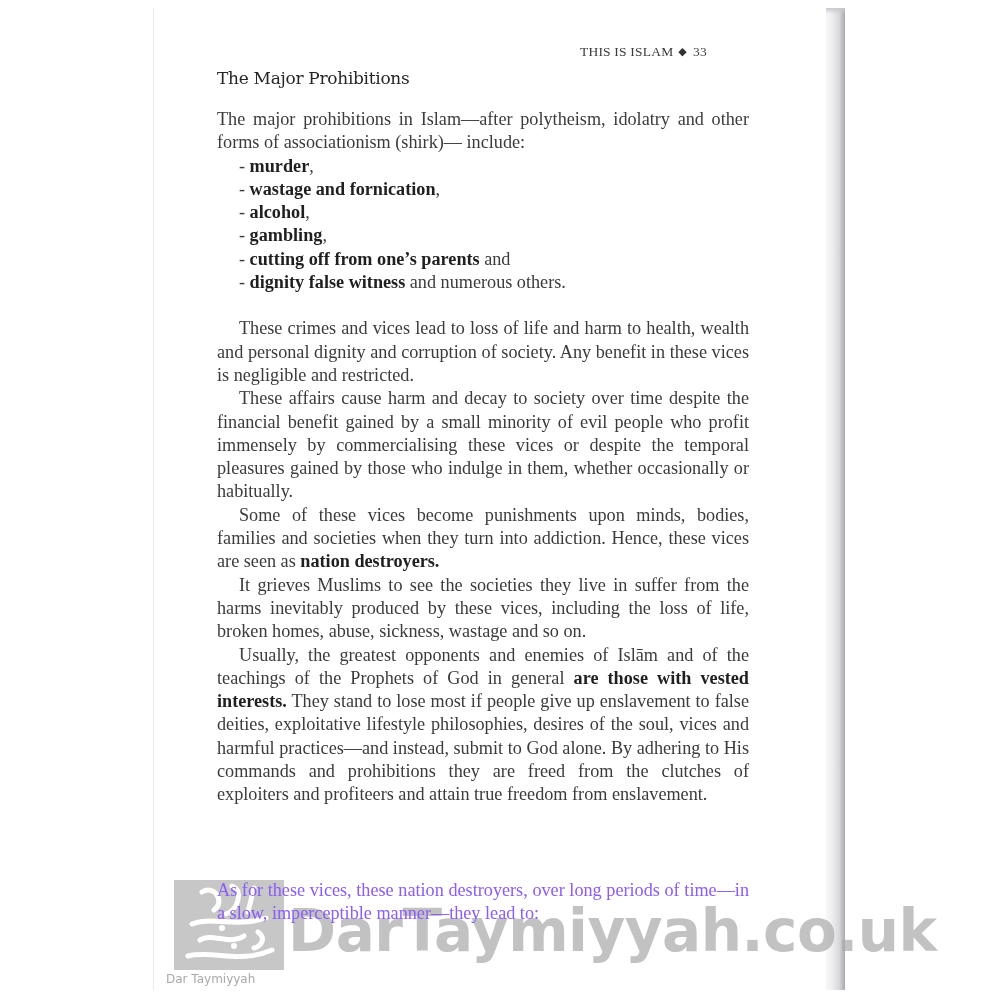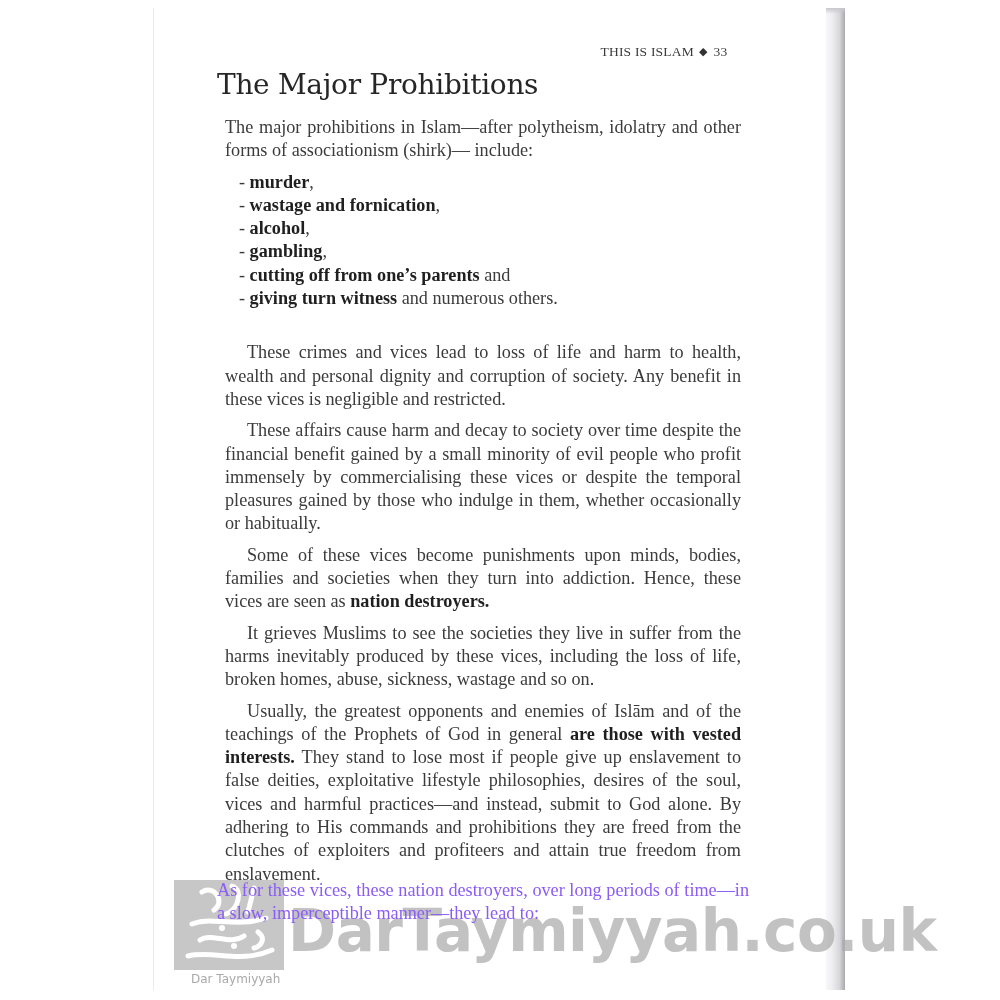--- a/index.html
+++ b/index.html
@@ -36,57 +36,57 @@
       width: 19px;
       height: 6px;
       background: linear-gradient(to bottom, #c8c8cc, transparent);
     }
 
     .running-head {
       position: absolute;
       left: 580px;
       top: 44px;
       width: 168px;
-      text-align: center;
+      text-align: left;
       font-family: "Liberation Serif", serif;
       font-size: 13.5px;
       color: #3a3a3a;
       letter-spacing: 0.2px;
     }
     .running-head .diamond {
       display: inline-block;
       font-size: 11px;
       margin: 0 6px 0 5px;
       color: #333;
       vertical-align: 1px;
     }
 
     .title {
       position: absolute;
       left: 217px;
       top: 68px;
       font-family: "DejaVu Serif", serif;
-      font-size: 28px;
+      font-size: 17px;
       color: #262626;
       letter-spacing: -0.3px;
       white-space: nowrap;
     }
 
     .body {
       position: absolute;
       left: 217px;
       top: 108px;
       width: 532px;
       font-family: "Liberation Serif", serif;
       font-size: 18.2px;
       line-height: 23.3px;
       color: #3b3b3b;
       text-align: justify;
     }
-    .body p { margin: 8px; }
+    .body p { margin: 0; }
     .indent { text-indent: 22px; }
     .body b {
       font-weight: bold;
       color: #1f1f1f;
     }
     .list {
       margin: 0;
       padding: 0 0 0 22px;
       list-style: none;
       text-align: left;
@@ -99,21 +99,21 @@
       left: 174px;
       top: 880px;
       width: 110px;
       height: 90px;
       background: #c7c7c7;
       overflow: hidden;
     }
     .watermark-logo svg { display: block; }
     .watermark-caption {
       position: absolute;
-      left: 191px;
+      left: 166px;
       top: 972px;
       font-family: "DejaVu Sans", sans-serif;
       font-size: 12px;
       color: #a9a9a9;
     }
     .watermark-text {
       position: absolute;
       left: 288px;
       top: 902px;
       font-family: "DejaVu Sans", sans-serif;
@@ -150,21 +150,21 @@
 <div class="title">The Major Prohibitions</div>
 
 <div class="body">
   <p>The major prohibitions in Islam—after polytheism, idolatry and other forms of associationism (shirk)— include:</p>
   <ul class="list">
     <li><span>- </span><b>murder</b><span>,</span></li>
     <li><span>- </span><b>wastage and fornication</b><span>,</span></li>
     <li><span>- </span><b>alcohol</b><span>,</span></li>
     <li><span>- </span><b>gambling</b><span>,</span></li>
     <li><span>- </span><b>cutting off from one’s parents</b><span> and</span></li>
-    <li><span>- </span><b>giving turn witness</b><span> and numerous others.</span></li>
+    <li><span>- </span><b>dignity false witness</b><span> and numerous others.</span></li>
   </ul>
   <div class="gap"></div>
   <p class="indent">These crimes and vices lead to loss of life and harm to health, wealth and personal dignity and corruption of society. Any benefit in these vices is negligible and restricted.</p>
   <p class="indent">These affairs cause harm and decay to society over time despite the financial benefit gained by a small minority of evil people who profit immensely by commercialising these vices or despite the temporal pleasures gained by those who indulge in them, whether occasionally or habitually.</p>
   <p class="indent"><span>Some of these vices become punishments upon minds, bodies, families and societies when they turn into addiction. Hence, these vices are seen as </span><b>nation destroyers.</b><span></span></p>
   <p class="indent">It grieves Muslims to see the societies they live in suffer from the harms inevitably produced by these vices, including the loss of life, broken homes, abuse, sickness, wastage and so on.</p>
   <p class="indent"><span>Usually, the greatest opponents and enemies of Islām and of the teachings of the Prophets of God in general </span><b>are those with vested interests.</b><span> They stand to lose most if people give up enslavement to false deities, exploitative lifestyle philosophies, desires of the soul, vices and harmful practices—and instead, submit to God alone. By adhering to His commands and prohibitions they are freed from the clutches of exploiters and profiteers and attain true freedom from enslavement.</span></p>
 </div>
 
 <div class="watermark-logo">

